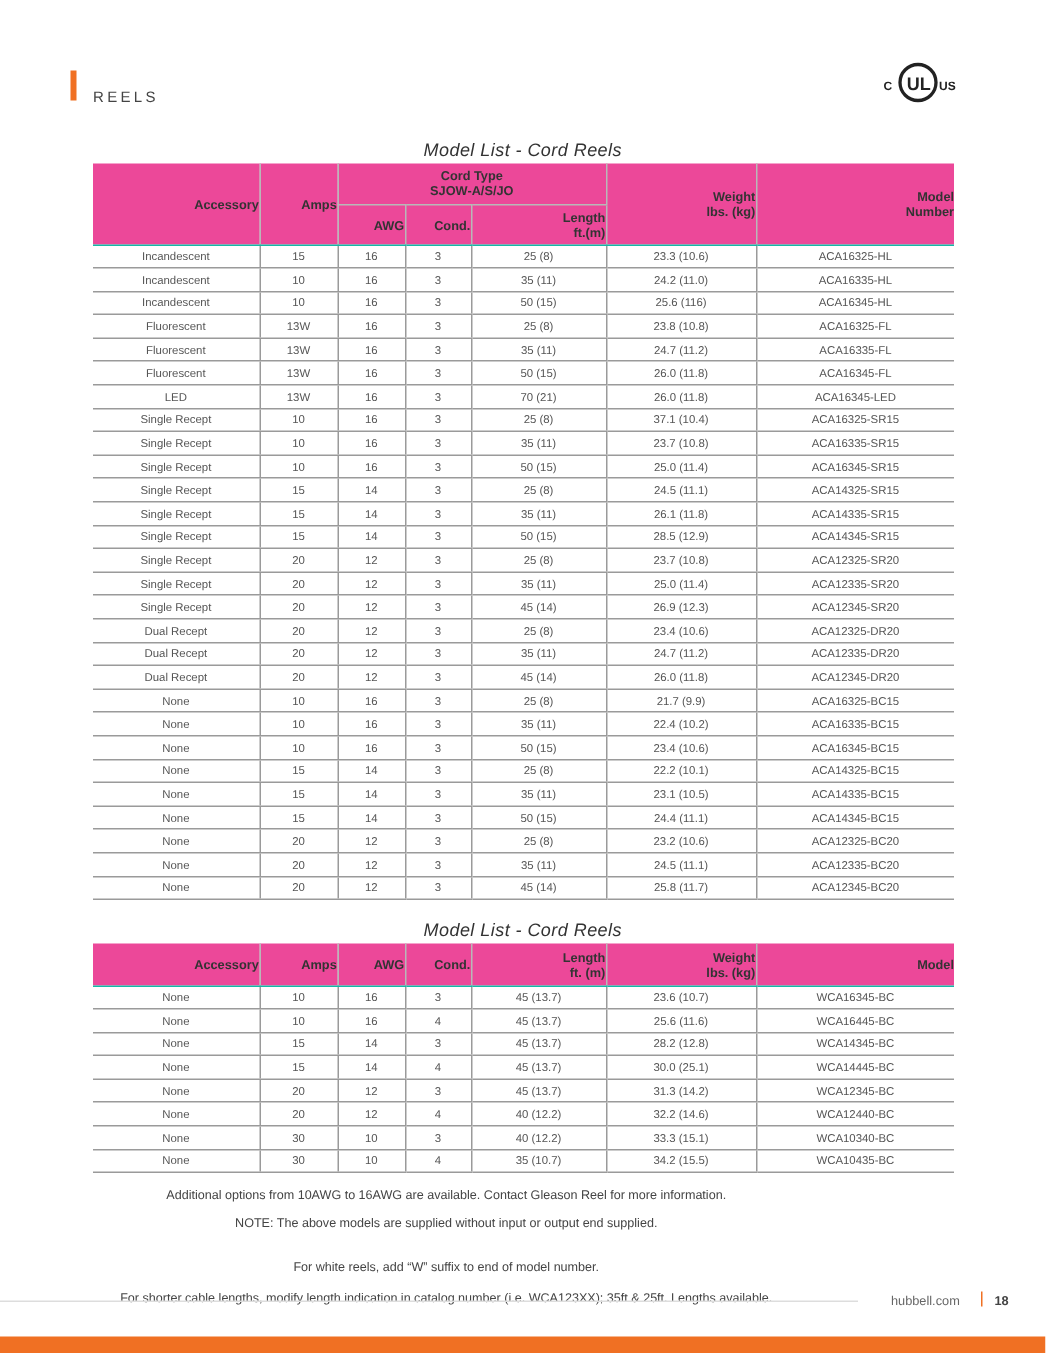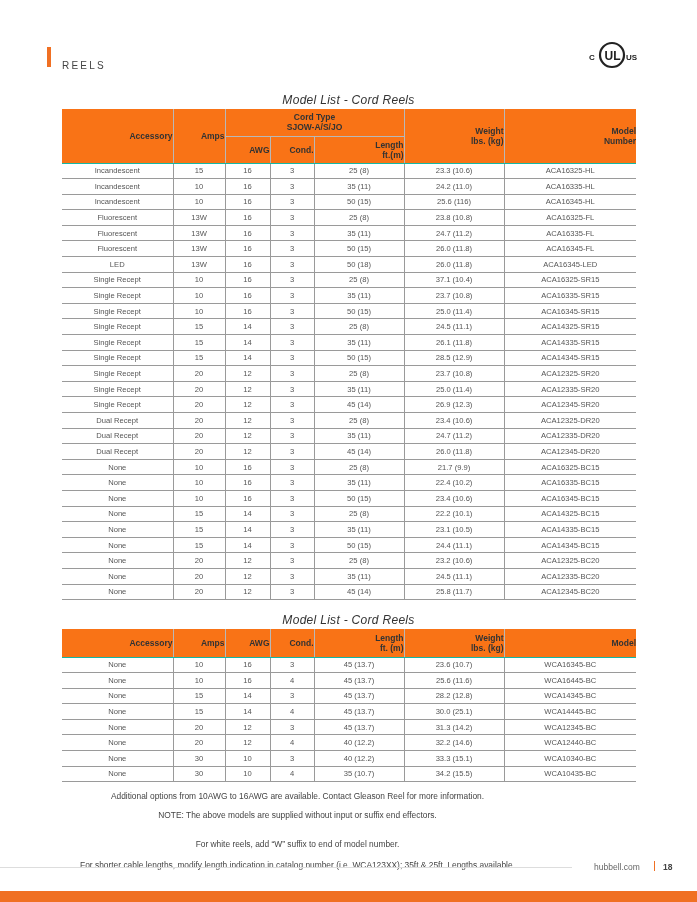--- a/index.html
+++ b/index.html
@@ -2,21 +2,21 @@
 <html><head>
 <meta charset="utf-8">
 <style>
   html,body{margin:0;padding:0;background:#fff;}
   body{width:697px;height:902px;position:relative;overflow:hidden;font-family:"Liberation Sans","DejaVu Sans",sans-serif;color:#444;}
   .section-bar{position:absolute;left:47px;top:47px;width:4px;height:20px;background:#f07023;}
   .section-title{position:absolute;left:62px;top:60px;font-size:10px;font-weight:normal;letter-spacing:2.2px;color:#444;}
   .ul-logo{position:absolute;left:588px;top:40px;width:50px;height:30px;}
   .table-title{position:absolute;left:0;width:697px;text-align:center;font-size:12px;color:#333;letter-spacing:0.3px;font-style:italic;}
   table.spec{position:absolute;left:62px;width:574px;border-collapse:collapse;table-layout:fixed;}
-  table.spec th{background:#f97316;font-size:8.5px;font-weight:bold;color:#333;border-left:1px solid #b8b8b8;border-right:1px solid #b8b8b8;text-align:center;line-height:10px;padding:0;}
+  table.spec th{background:#ec4899;font-size:8.5px;font-weight:bold;color:#333;border-left:1px solid #b8b8b8;border-right:1px solid #b8b8b8;text-align:center;line-height:10px;padding:0;}
   table.spec th:first-child{border-left:none;}
   table.spec th:last-child{border-right:none;}
   table.spec th.sub{border-top:1px solid #b8b8b8;}
   table.spec thead tr.last th, table.spec thead th.tall{border-bottom:1px solid #14b8a6;text-align:right;}
   table.spec td{font-size:7.6px;color:#555;text-align:center;border-bottom:1px solid #9a9a9a;border-left:1px solid #9a9a9a;padding:0;height:14.6px;white-space:nowrap;}
   table.spec td:first-child{border-left:none;}
   .notes{position:absolute;left:0;width:595px;text-align:center;font-size:8.4px;color:#444;line-height:15px;}
   .footer-line{position:absolute;left:0;top:867px;width:572px;height:1px;background:#ddd;}
   .footer-site{position:absolute;left:594px;top:862px;font-size:8.5px;color:#666;}
   .footer-sep{position:absolute;left:654px;top:861px;width:1px;height:10px;background:#f07023;}
@@ -126,21 +126,21 @@
         <td>3</td>
         <td>50 (15)</td>
         <td>26.0 (11.8)</td>
         <td>ACA16345-FL</td>
       </tr>
       <tr style="height: 14.6px;">
         <td>LED</td>
         <td>13W</td>
         <td>16</td>
         <td>3</td>
-        <td>50 (18)</td>
+        <td>70 (21)</td>
         <td>26.0 (11.8)</td>
         <td>ACA16345-LED</td>
       </tr>
       <tr style="height: 14.6px;">
         <td>Single Recept</td>
         <td>10</td>
         <td>16</td>
         <td>3</td>
         <td>25 (8)</td>
         <td>37.1 (10.4)</td>
@@ -427,21 +427,21 @@
         <td>10</td>
         <td>4</td>
         <td>35 (10.7)</td>
         <td>34.2 (15.5)</td>
         <td>WCA10435-BC</td>
       </tr>
     </tbody>
 </table>
 
 <div class="notes" style="top:789px;">Additional options from 10AWG to 16AWG are available. Contact Gleason Reel for more information.</div>
-<div class="notes" style="top:808px;">NOTE: The above models are supplied without input or suffix end effectors.</div>
+<div class="notes" style="top:808px;">NOTE: The above models are supplied without input or output end supplied.</div>
 <div class="notes" style="top:858px;">For shorter cable lengths, modify length indication in catalog number (i.e. WCA123XX); 35ft &amp; 25ft. Lengths available.</div>
 <div class="notes" style="top:837px;">For white reels, add “W” suffix to end of model number.</div>
 
 <div class="footer-line"></div>
 <div class="footer-site">hubbell.com</div>
 <div class="footer-sep"></div>
 <div class="footer-page">18</div>
 <div class="bottom-band"></div>
 
 </body></html>

